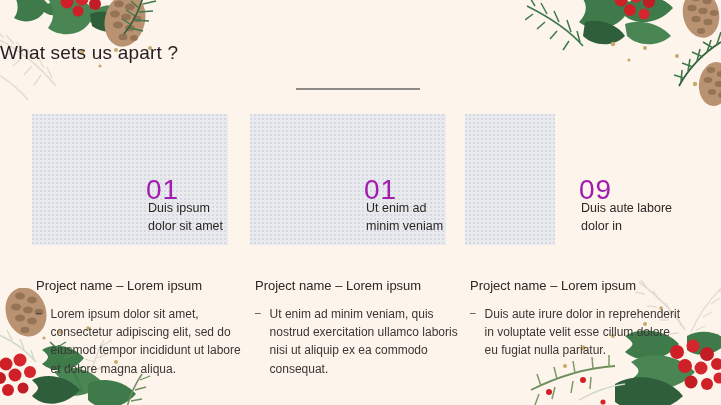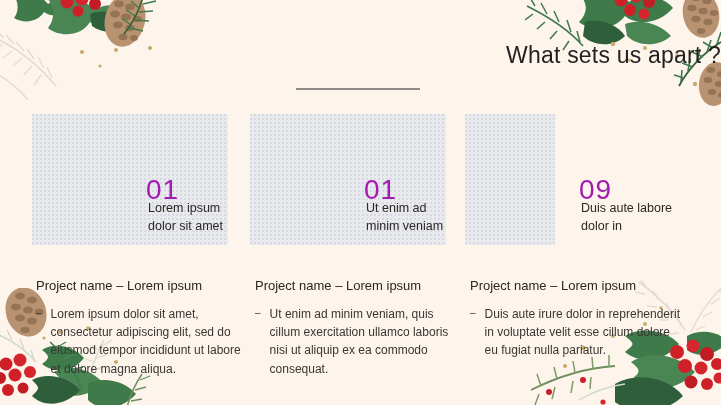--- a/index.html
+++ b/index.html
@@ -20,22 +20,22 @@
     background: #fdf4ec;
     overflow: hidden;
   }
 
   
   .title {
     position: absolute;
     left: 0;
     top: 42px;
     width: 721px;
-    text-align: right;
-    font-size: 23px;
+    text-align: left;
+    font-size: 19px;
     font-weight: 400;
     color: #231f20;
     letter-spacing: 0.2px;
   }
   .title-rule {
     position: absolute;
     left: 296px;
     top: 88px;
     width: 124px;
     height: 2px;
@@ -336,21 +336,21 @@
     </g>
   </svg>
 
   <div class="title">What sets us apart ?</div>
   <div class="title-rule"></div>
 
   <div class="col col-1">
     <div class="placeholder"></div>
     <div class="numblock">
       <div class="big-number">01</div>
-      <div class="sub-caption">Lorem ipsum
+      <div class="sub-caption">Duis ipsum
 dolor sit amet</div>
     </div>
   </div>
 
   <div class="col col-2">
     <div class="placeholder"></div>
     <div class="numblock">
       <div class="big-number">01</div>
       <div class="sub-caption">Ut enim ad
 minim veniam</div>
@@ -371,21 +371,21 @@
     <div class="bullet-row">
       <span class="bullet-dash">–</span>
       <span class="bullet-text">Lorem ipsum dolor sit amet, consectetur adipiscing elit, sed do eiusmod tempor incididunt ut labore et dolore magna aliqua.</span>
     </div>
   </div>
 
   <div class="block block-2">
     <p class="block-title">Project name – Lorem ipsum</p>
     <div class="bullet-row">
       <span class="bullet-dash">–</span>
-      <span class="bullet-text">Ut enim ad minim veniam, quis cillum exercitation ullamco laboris nisi ut aliquip ex ea commodo consequat.</span>
+      <span class="bullet-text">Ut enim ad minim veniam, quis nostrud exercitation ullamco laboris nisi ut aliquip ex ea commodo consequat.</span>
     </div>
   </div>
 
   <div class="block block-3">
     <p class="block-title">Project name – Lorem ipsum</p>
     <div class="bullet-row">
       <span class="bullet-dash">–</span>
       <span class="bullet-text">Duis aute irure dolor in reprehenderit in voluptate velit esse cillum dolore eu fugiat nulla pariatur.</span>
     </div>
   </div>

